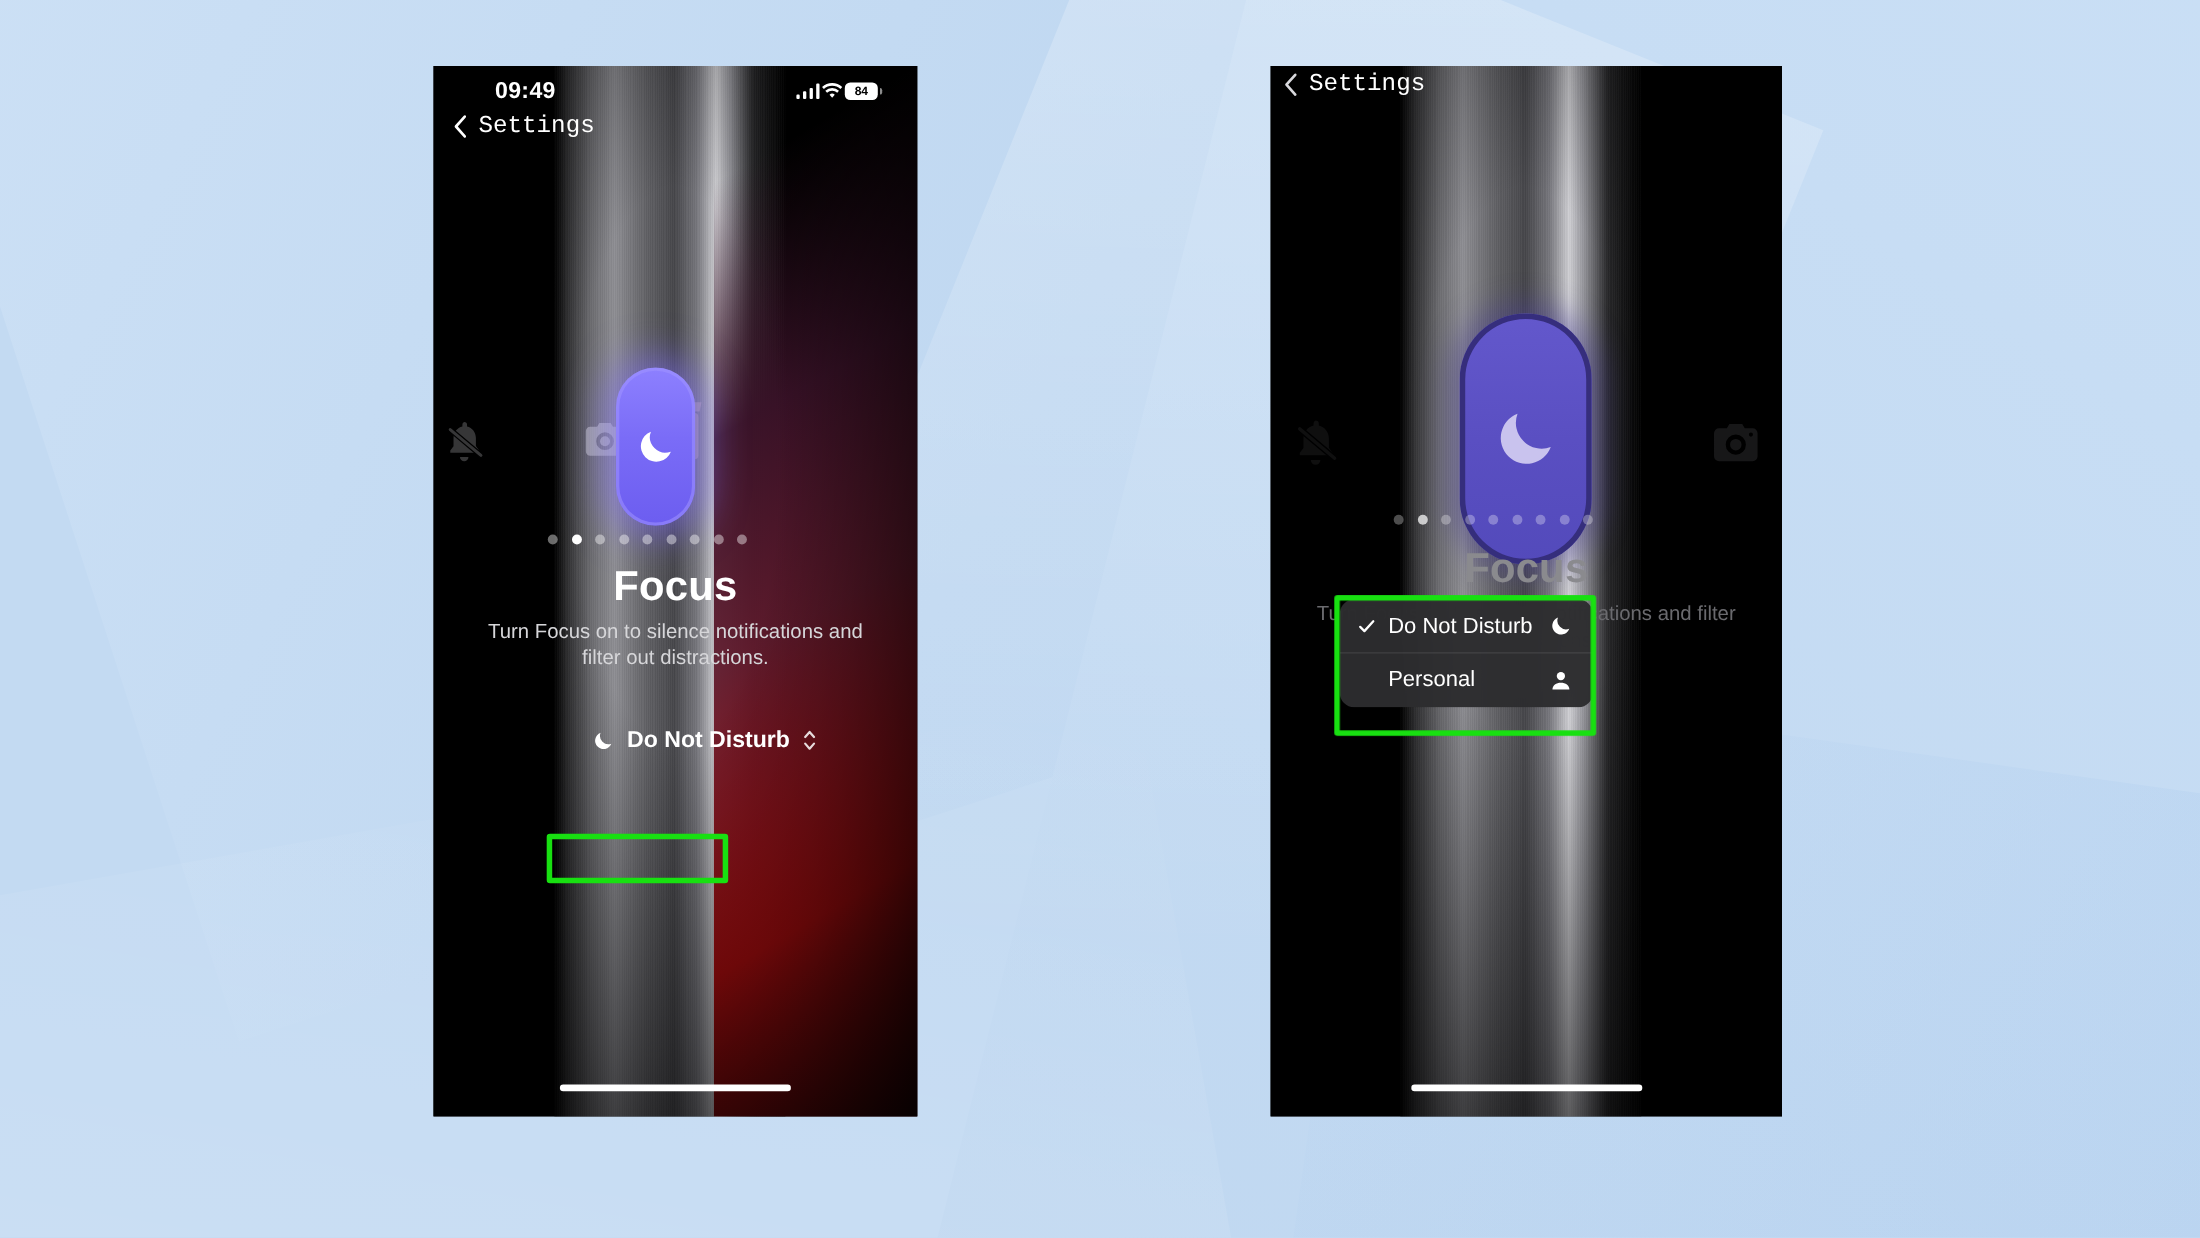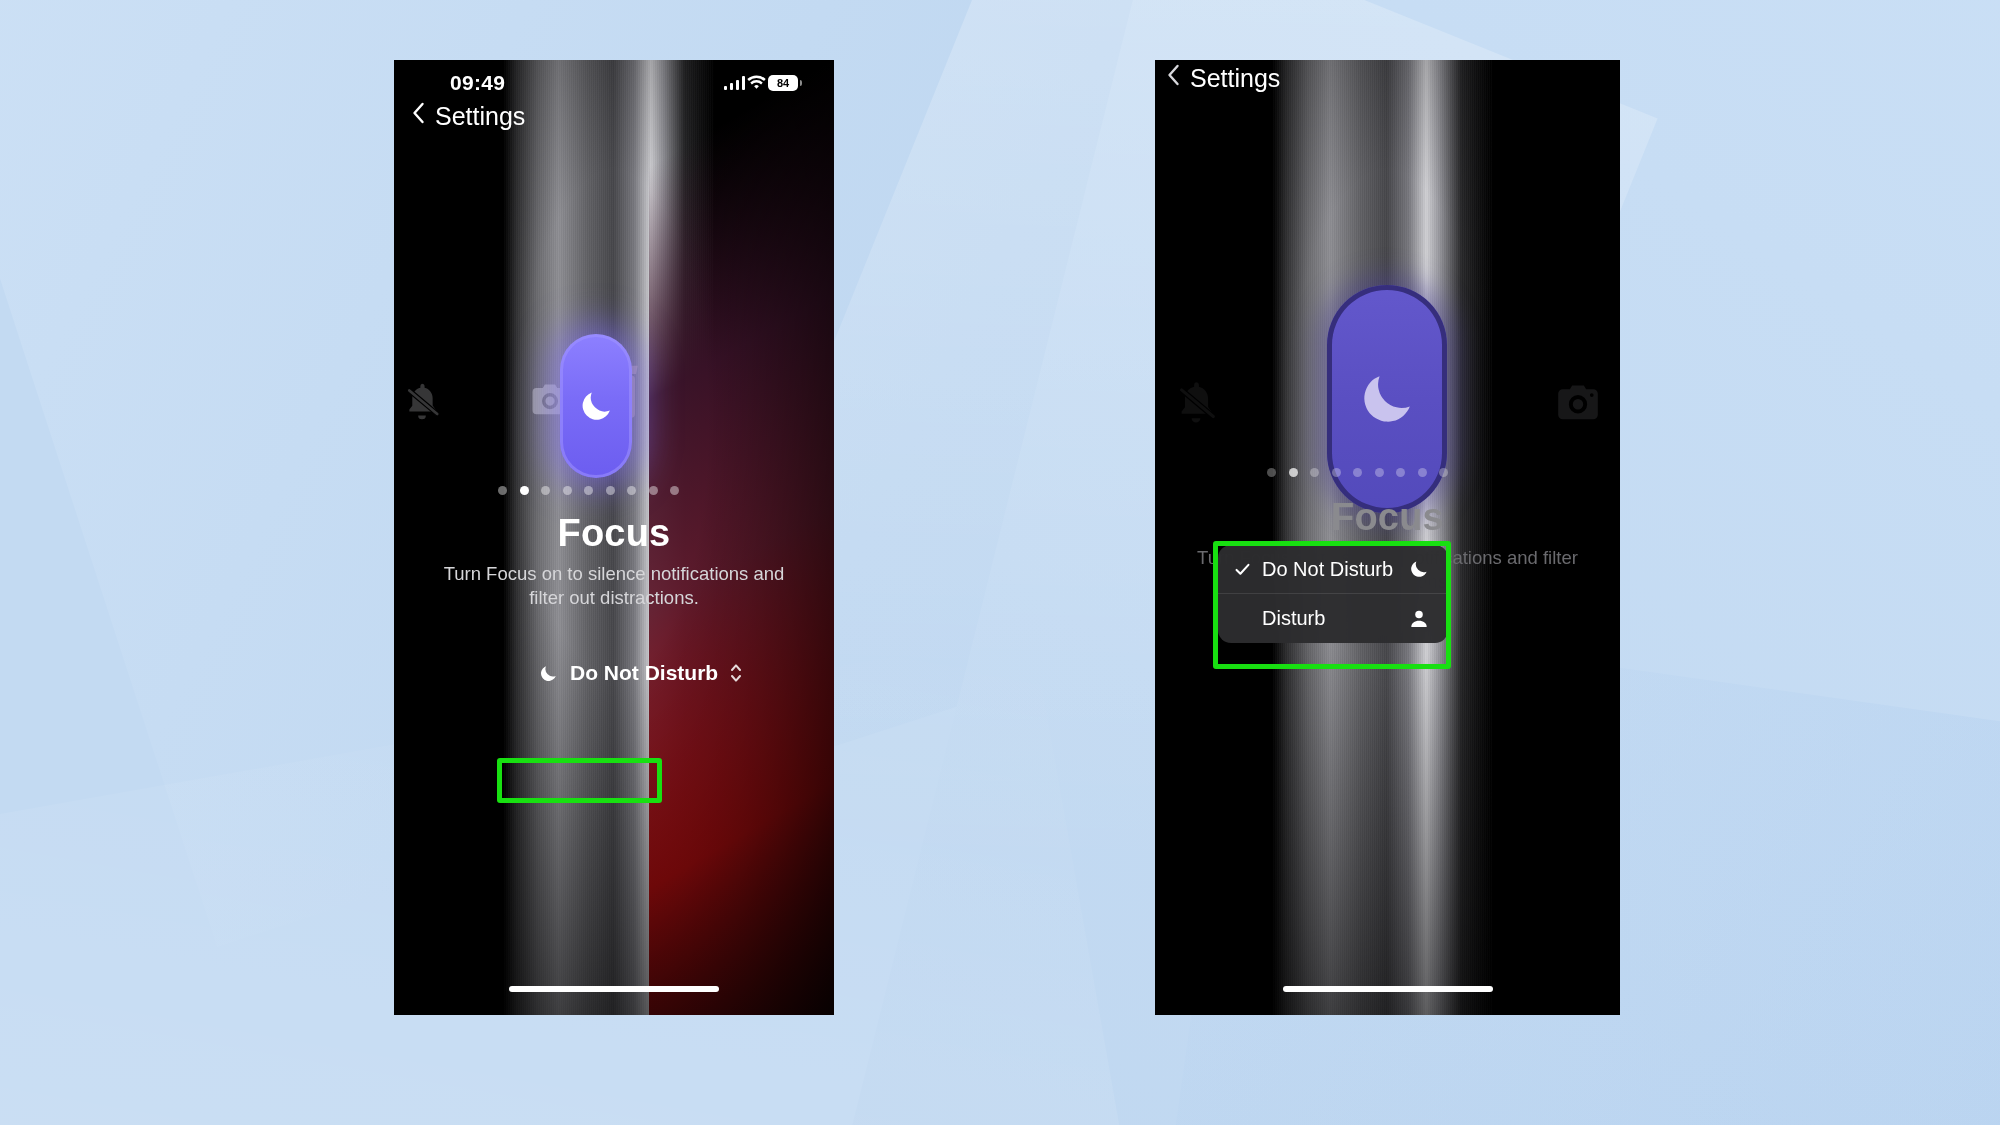--- a/index.html
+++ b/index.html
@@ -126,22 +126,22 @@
     background:#fff; display:flex; align-items:center; justify-content:center;
   }
   .batt span { font-size:11px; font-weight:700; color:#000; letter-spacing:-.2px; }
   .batt::after{
     content:""; position:absolute; right:-4px; top:5px;
     width:2.5px; height:6px; border-radius:0 2px 2px 0; background:rgba(255,255,255,.55);
   }
 
   
   .backnav {
-    position:absolute; display:flex; align-items:flex-start; gap:10px;
-    color:#fff; font-size:25px; font-weight:400;
+    position:absolute; display:flex; align-items:center; gap:10px;
+    color:#fff; font-size:22px; font-weight:400;font-family:Liberation Mono, monospace;
   }
   .backnav .chev { width:13px; height:22px; display:block; }
 
   
   .dots { position:absolute; display:flex; gap:12.5px; }
   .dots i { width:9px; height:9px; border-radius:50%; background:rgba(255,255,255,.42); display:block; }
   .dots i.on { background:#fff; }
   .dots.dimmed i { background:rgba(255,255,255,.30); }
   .dots.dimmed i.on { background:rgba(255,255,255,.72); }
 
@@ -356,21 +356,21 @@
         </svg>
       </span>
       <span class="menu-label">Do Not Disturb</span>
       <svg class="menu-ico" viewBox="0 0 24 24" fill="#fff">
         <path d="M20.3 14.9A8.7 8.7 0 0 1 9.1 3.7 8.7 8.7 0 1 0 20.3 14.9z"></path>
       </svg>
     </div>
 
     <div class="menu-item">
       <span class="menu-check"></span>
-      <span class="menu-label">Disturb</span>
+      <span class="menu-label">Personal</span>
       <svg class="menu-ico" viewBox="0 0 24 24" fill="#fff">
         <circle cx="12" cy="7.2" r="4.1"></circle>
         <path d="M3.6 20.6c0-4.3 3.8-6.8 8.4-6.8s8.4 2.5 8.4 6.8z"></path>
       </svg>
     </div>
 
   </div>
 
   <div class="home-ind" style="left:128px; top:926px; width:210px;"></div>
 </div>

